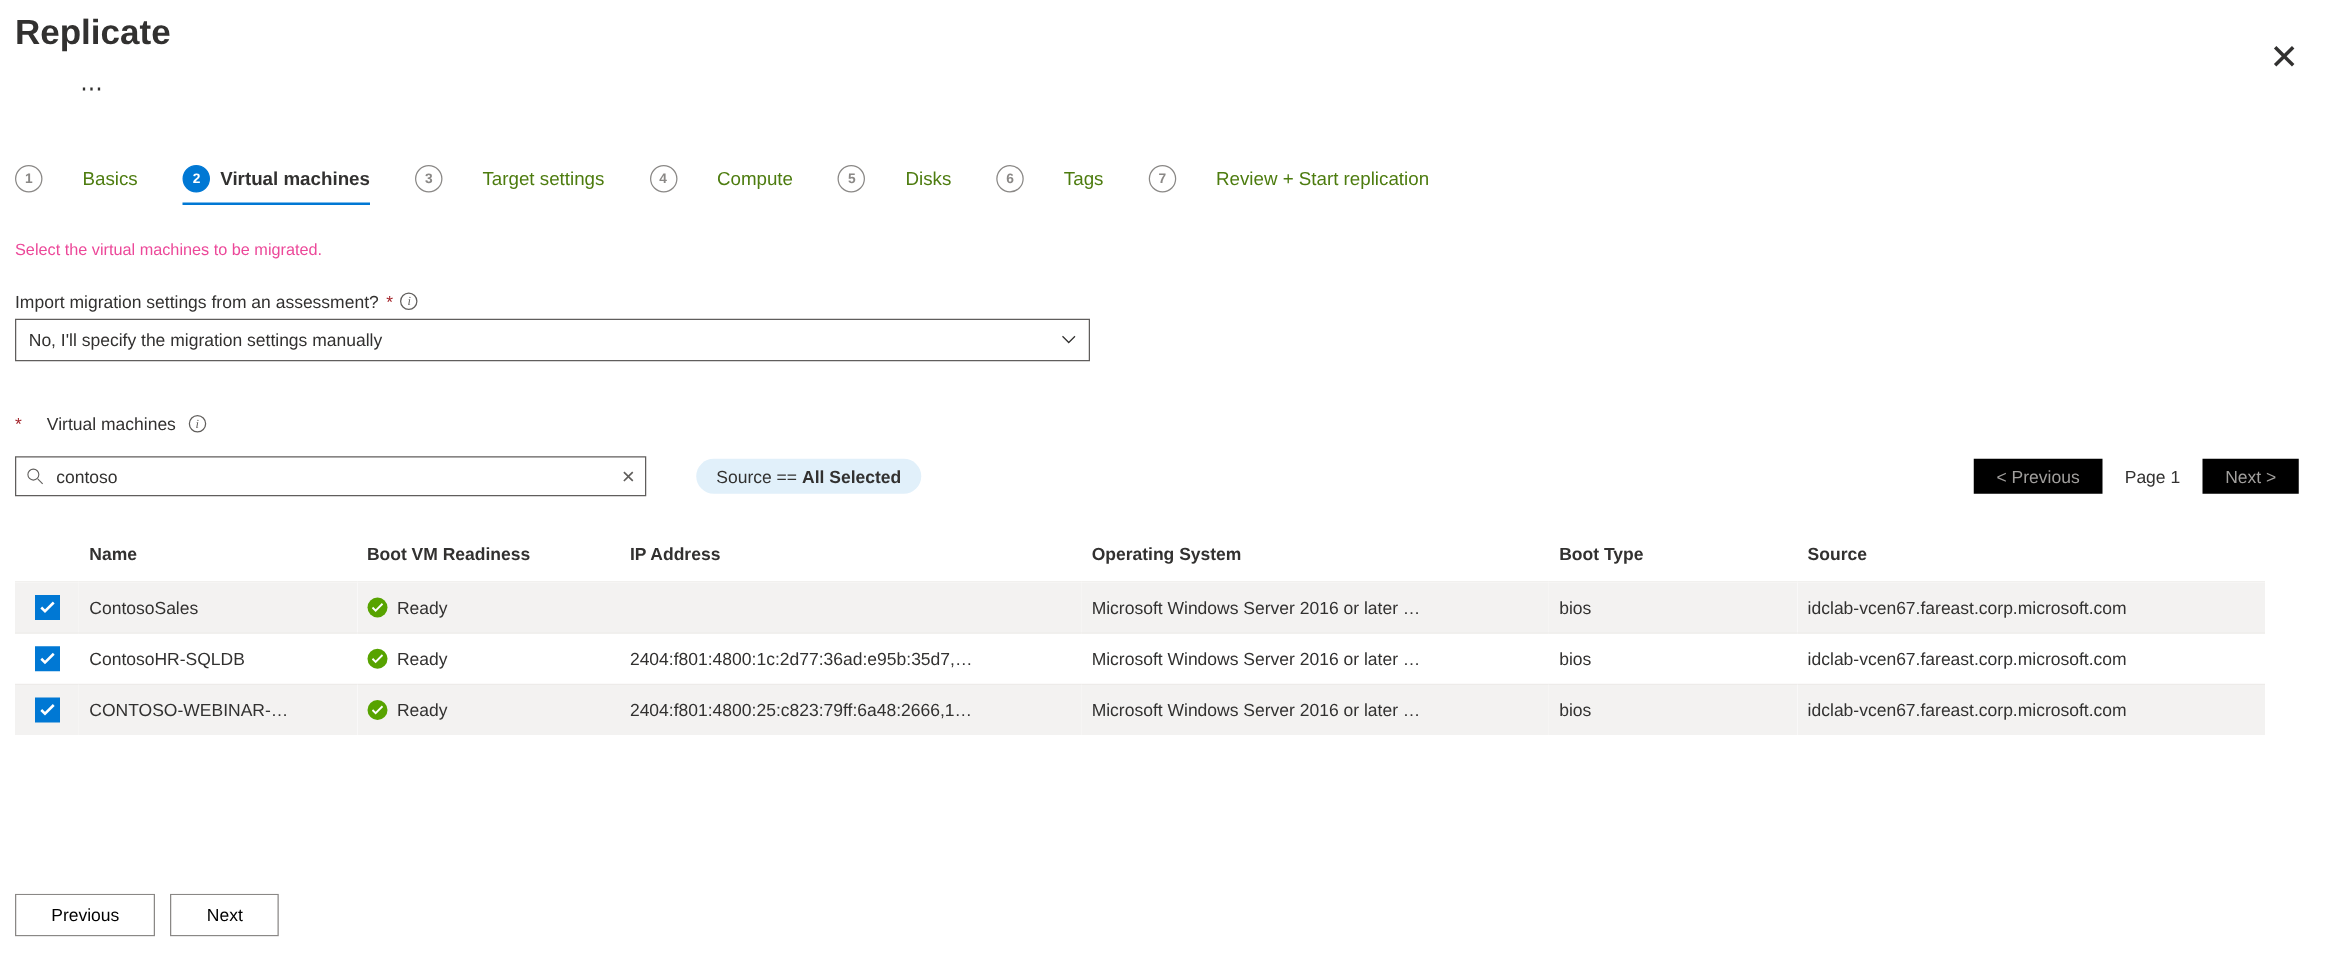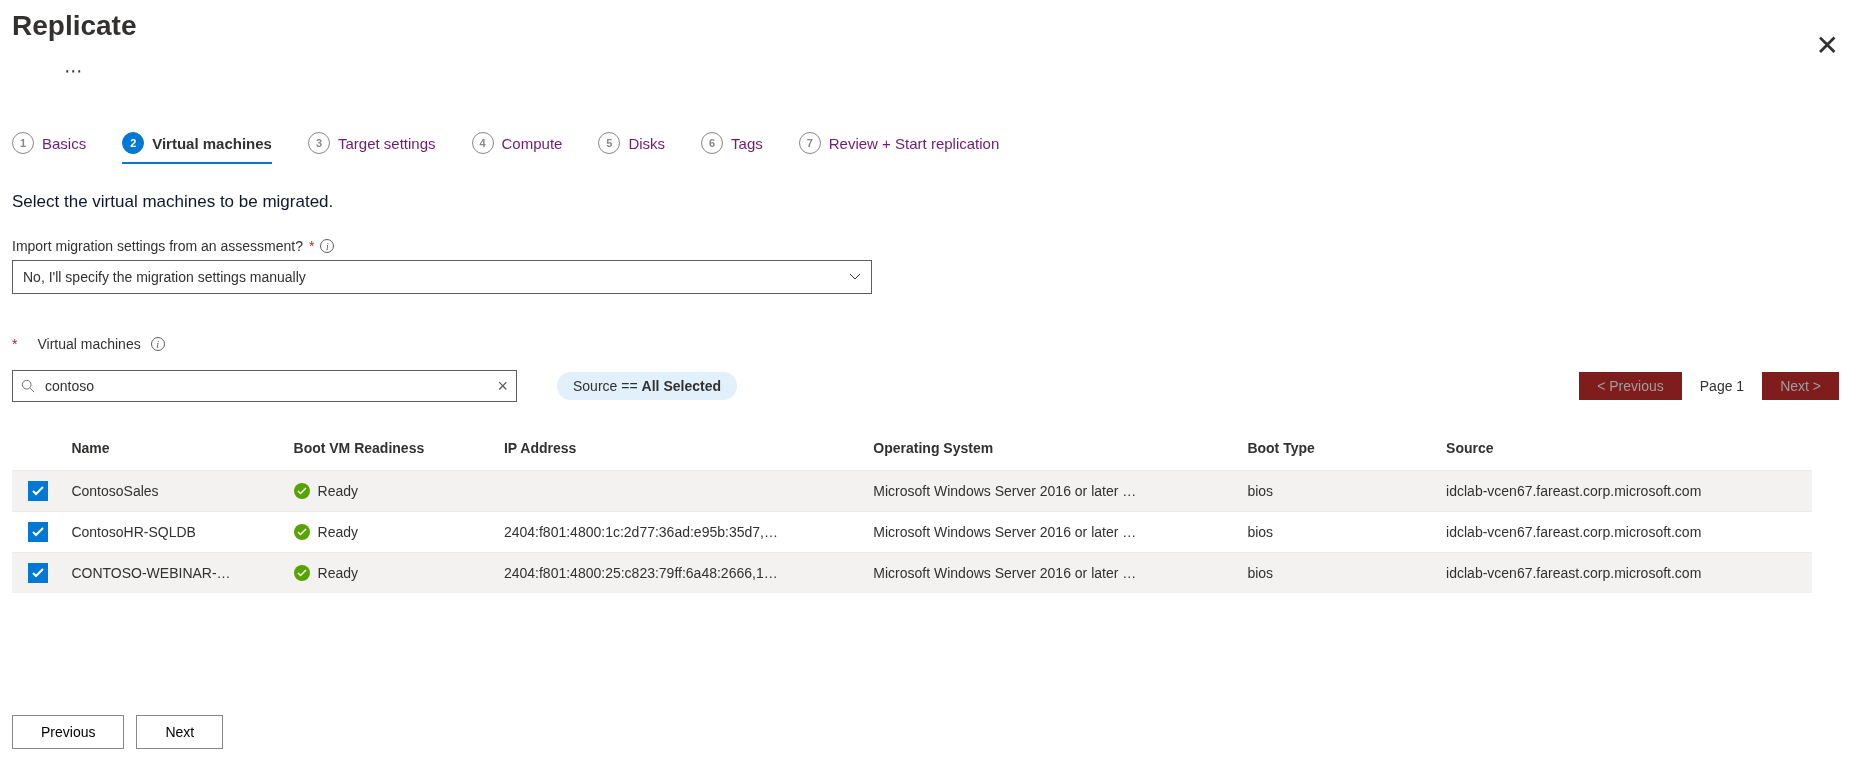--- a/index.html
+++ b/index.html
@@ -76,26 +76,26 @@
     background: #fff;
   }
   .step-circle.active {
     background: #0078d4;
     color: #fff;
     border: 1px solid #0078d4;
   }
   .step-label {
     font-size: 15px;
   }
-  .step-label.inactive { color: #701a75; }
+  .step-label.inactive { color: #4d7c0f; margin-left: 24px; }
   .step-label.active { color: #323130; font-weight: 600; }
   .section-desc {
     margin-bottom: 26px;
-    font-size: 17px;
-    color: #0f172a;
+    font-size: 13px;
+    color: #ec4899;
   }
   .field-label-row {
     display: flex;
     align-items: center;
     gap: 6px;
     margin-bottom: 6px;
     font-size: 14px;
     color: #323130;
   }
   .req-star { color: #a4262c; }
@@ -178,21 +178,21 @@
   }
   .filter-pill .bold { font-weight: 600; }
   .pager {
     margin-left: auto;
     display: flex;
     align-items: center;
     gap: 18px;
     padding-right: 10px;
   }
   .pager-btn {
-    background: #7f1d1d;
+    background: #000000;
     color: #a19f9d;
     padding: 6px 18px;
     font-size: 14px;
     cursor: default;
     border: none;
   }
   .pager-info { color: #323130; font-size: 14px; }
   .vm-table {
     width: 98%;
     border-collapse: collapse;

